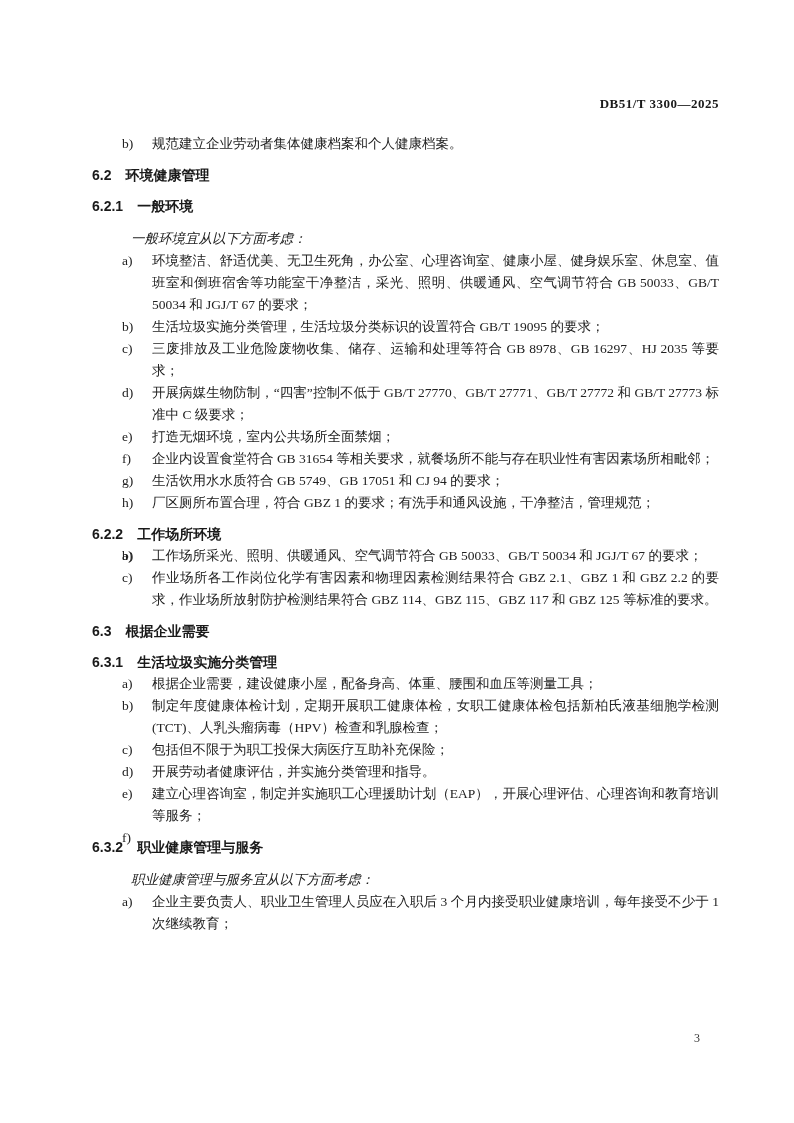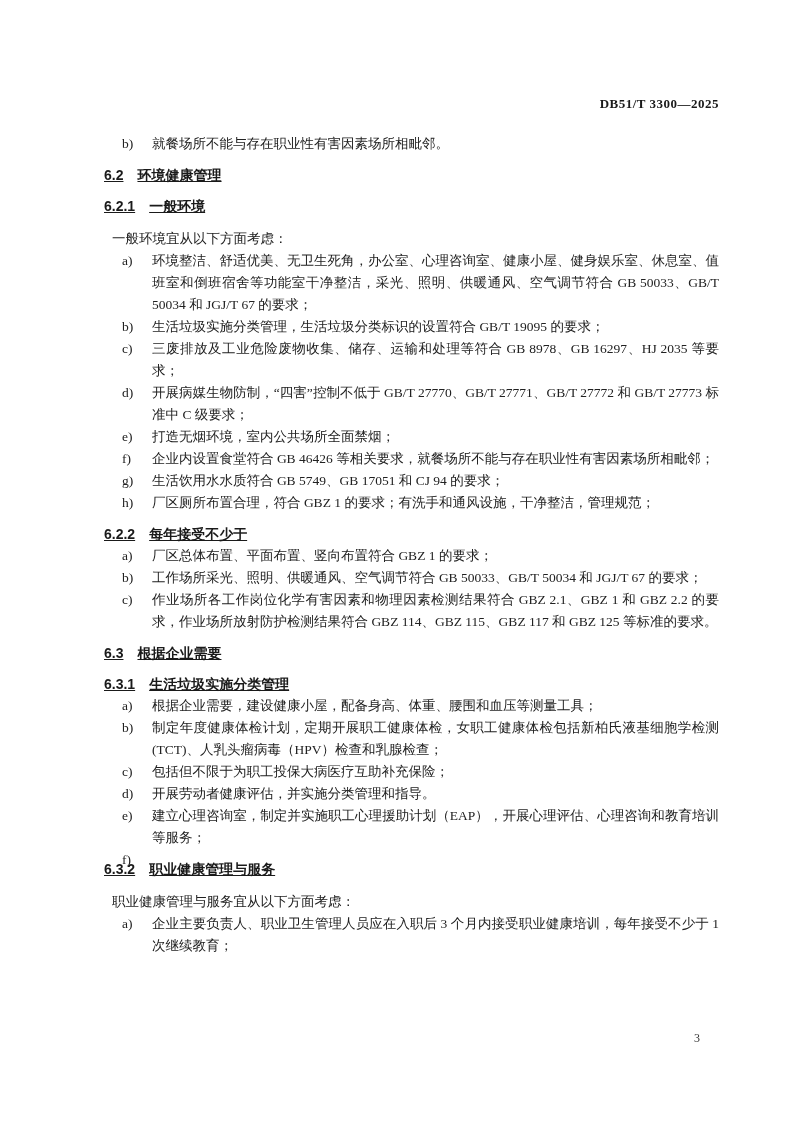--- a/index.html
+++ b/index.html
@@ -45,29 +45,29 @@
     top: 0;
   }
   .first-item {
     margin-top: 22px;
   }
   h2.sec, h3.sec {
     font-family: "Liberation Sans", "DejaVu Sans", sans-serif;
     font-size: 14px;
     font-weight: 700;
     color: #1a1a1a;
-    margin: 9px 0 0 16px;
+    margin: 9px 0 0 4px;
     line-height: 22px;
-    text-decoration: underline;
   }
   .sec .sec-num {
     margin-right: 14px;
   }
   .lead {
-    margin: 11px 0 0 24px;
+    margin: 11px 0 0 43px;
+    font-style: italic;
   }
   .plist {
     margin: 0;
   }
   .page-number {
     position: absolute;
     top: 1031px;
     right: 94px;
     font-size: 12px;
     line-height: 14px;
@@ -77,41 +77,41 @@
 </head>
 <body>
 
 <div class="page">
 
   <div class="doc-header">DB51/T 3300—2025</div>
 
   <div class="content">
 
     <div class="list-item first-item">
-      <span class="lbl">b)</span><span>就餐场所不能与存在职业性有害因素场所相毗邻。</span>
+      <span class="lbl">b)</span><span>规范建立企业劳动者集体健康档案和个人健康档案。</span>
     </div>
 
     <h2 class="sec"><span class="sec-num">6.2</span><span>环境健康管理</span></h2>
 
     <h3 class="sec"><span class="sec-num">6.2.1</span><span>一般环境</span></h3>
     <p class="lead">一般环境宜从以下方面考虑：</p>
     <div class="plist">
       <div class="list-item"><span class="lbl">a)</span><span>环境整洁、舒适优美、无卫生死角，办公室、心理咨询室、健康小屋、健身娱乐室、休息室、值班室和倒班宿舍等功能室干净整洁，采光、照明、供暖通风、空气调节符合 GB 50033、GB/T 50034 和 JGJ/T 67 的要求；</span></div>
       <div class="list-item"><span class="lbl">b)</span><span>生活垃圾实施分类管理，生活垃圾分类标识的设置符合 GB/T 19095 的要求；</span></div>
       <div class="list-item"><span class="lbl">c)</span><span>三废排放及工业危险废物收集、储存、运输和处理等符合 GB 8978、GB 16297、HJ 2035 等要求；</span></div>
       <div class="list-item"><span class="lbl">d)</span><span>开展病媒生物防制，“四害”控制不低于 GB/T 27770、GB/T 27771、GB/T 27772 和 GB/T 27773 标准中 C 级要求；</span></div>
       <div class="list-item"><span class="lbl">e)</span><span>打造无烟环境，室内公共场所全面禁烟；</span></div>
-      <div class="list-item"><span class="lbl">f)</span><span>企业内设置食堂符合 GB 46426 等相关要求，就餐场所不能与存在职业性有害因素场所相毗邻；</span></div>
+      <div class="list-item"><span class="lbl">f)</span><span>企业内设置食堂符合 GB 31654 等相关要求，就餐场所不能与存在职业性有害因素场所相毗邻；</span></div>
       <div class="list-item"><span class="lbl">g)</span><span>生活饮用水水质符合 GB 5749、GB 17051 和 CJ 94 的要求；</span></div>
       <div class="list-item"><span class="lbl">h)</span><span>厂区厕所布置合理，符合 GBZ 1 的要求；有洗手和通风设施，干净整洁，管理规范；</span></div>
     </div>
 
-    <h3 class="sec"><span class="sec-num">6.2.2</span><span>每年接受不少于</span></h3>
+    <h3 class="sec"><span class="sec-num">6.2.2</span><span>工作场所环境</span></h3>
     <div class="plist">
-      <div class="list-item"><span class="lbl">a)</span><span>厂区总体布置、平面布置、竖向布置符合 GBZ 1 的要求；</span></div>
+      <div class="list-item"><span class="lbl">a)</span></div>
       <div class="list-item"><span class="lbl">b)</span><span>工作场所采光、照明、供暖通风、空气调节符合 GB 50033、GB/T 50034 和 JGJ/T 67 的要求；</span></div>
       <div class="list-item"><span class="lbl">c)</span><span>作业场所各工作岗位化学有害因素和物理因素检测结果符合 GBZ 2.1、GBZ 1 和 GBZ 2.2 的要求，作业场所放射防护检测结果符合 GBZ 114、GBZ 115、GBZ 117 和 GBZ 125 等标准的要求。</span></div>
     </div>
 
     <h2 class="sec"><span class="sec-num">6.3</span><span>根据企业需要</span></h2>
 
     <h3 class="sec"><span class="sec-num">6.3.1</span><span>生活垃圾实施分类管理</span></h3>
     <div class="plist">
       <div class="list-item"><span class="lbl">a)</span><span>根据企业需要，建设健康小屋，配备身高、体重、腰围和血压等测量工具；</span></div>
       <div class="list-item"><span class="lbl">b)</span><span>制定年度健康体检计划，定期开展职工健康体检，女职工健康体检包括新柏氏液基细胞学检测(TCT)、人乳头瘤病毒（HPV）检查和乳腺检查；</span></div>

